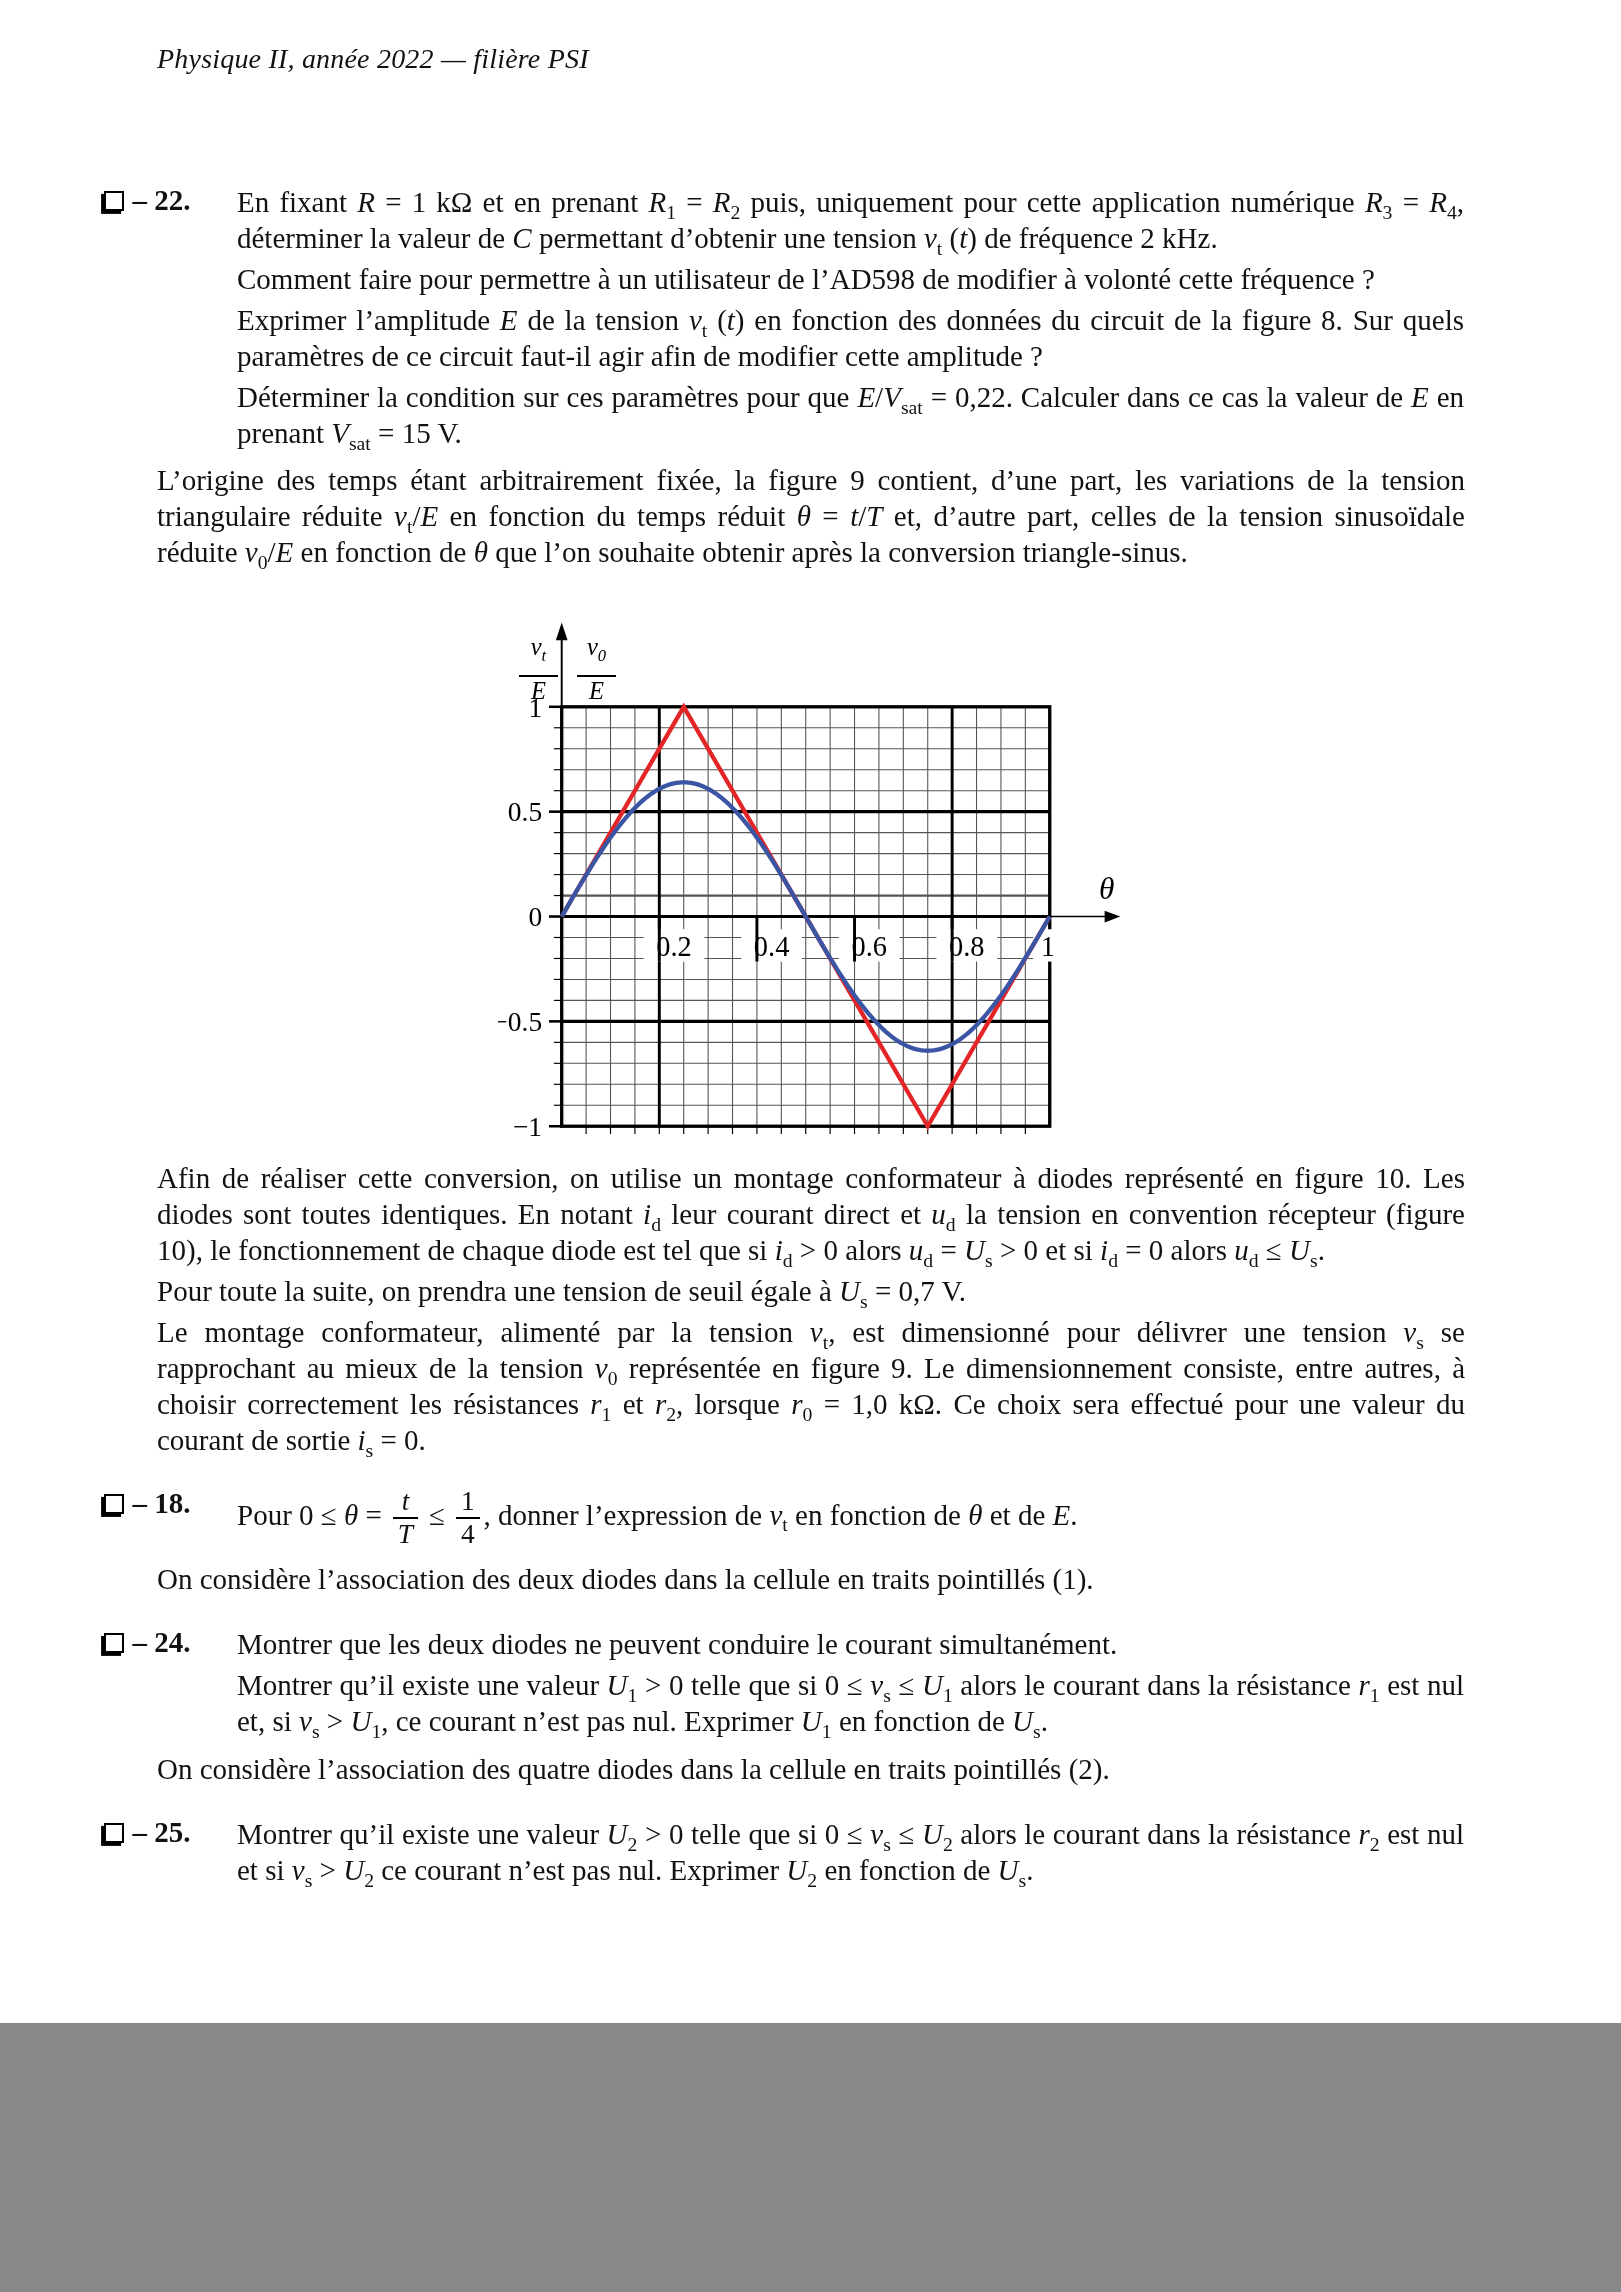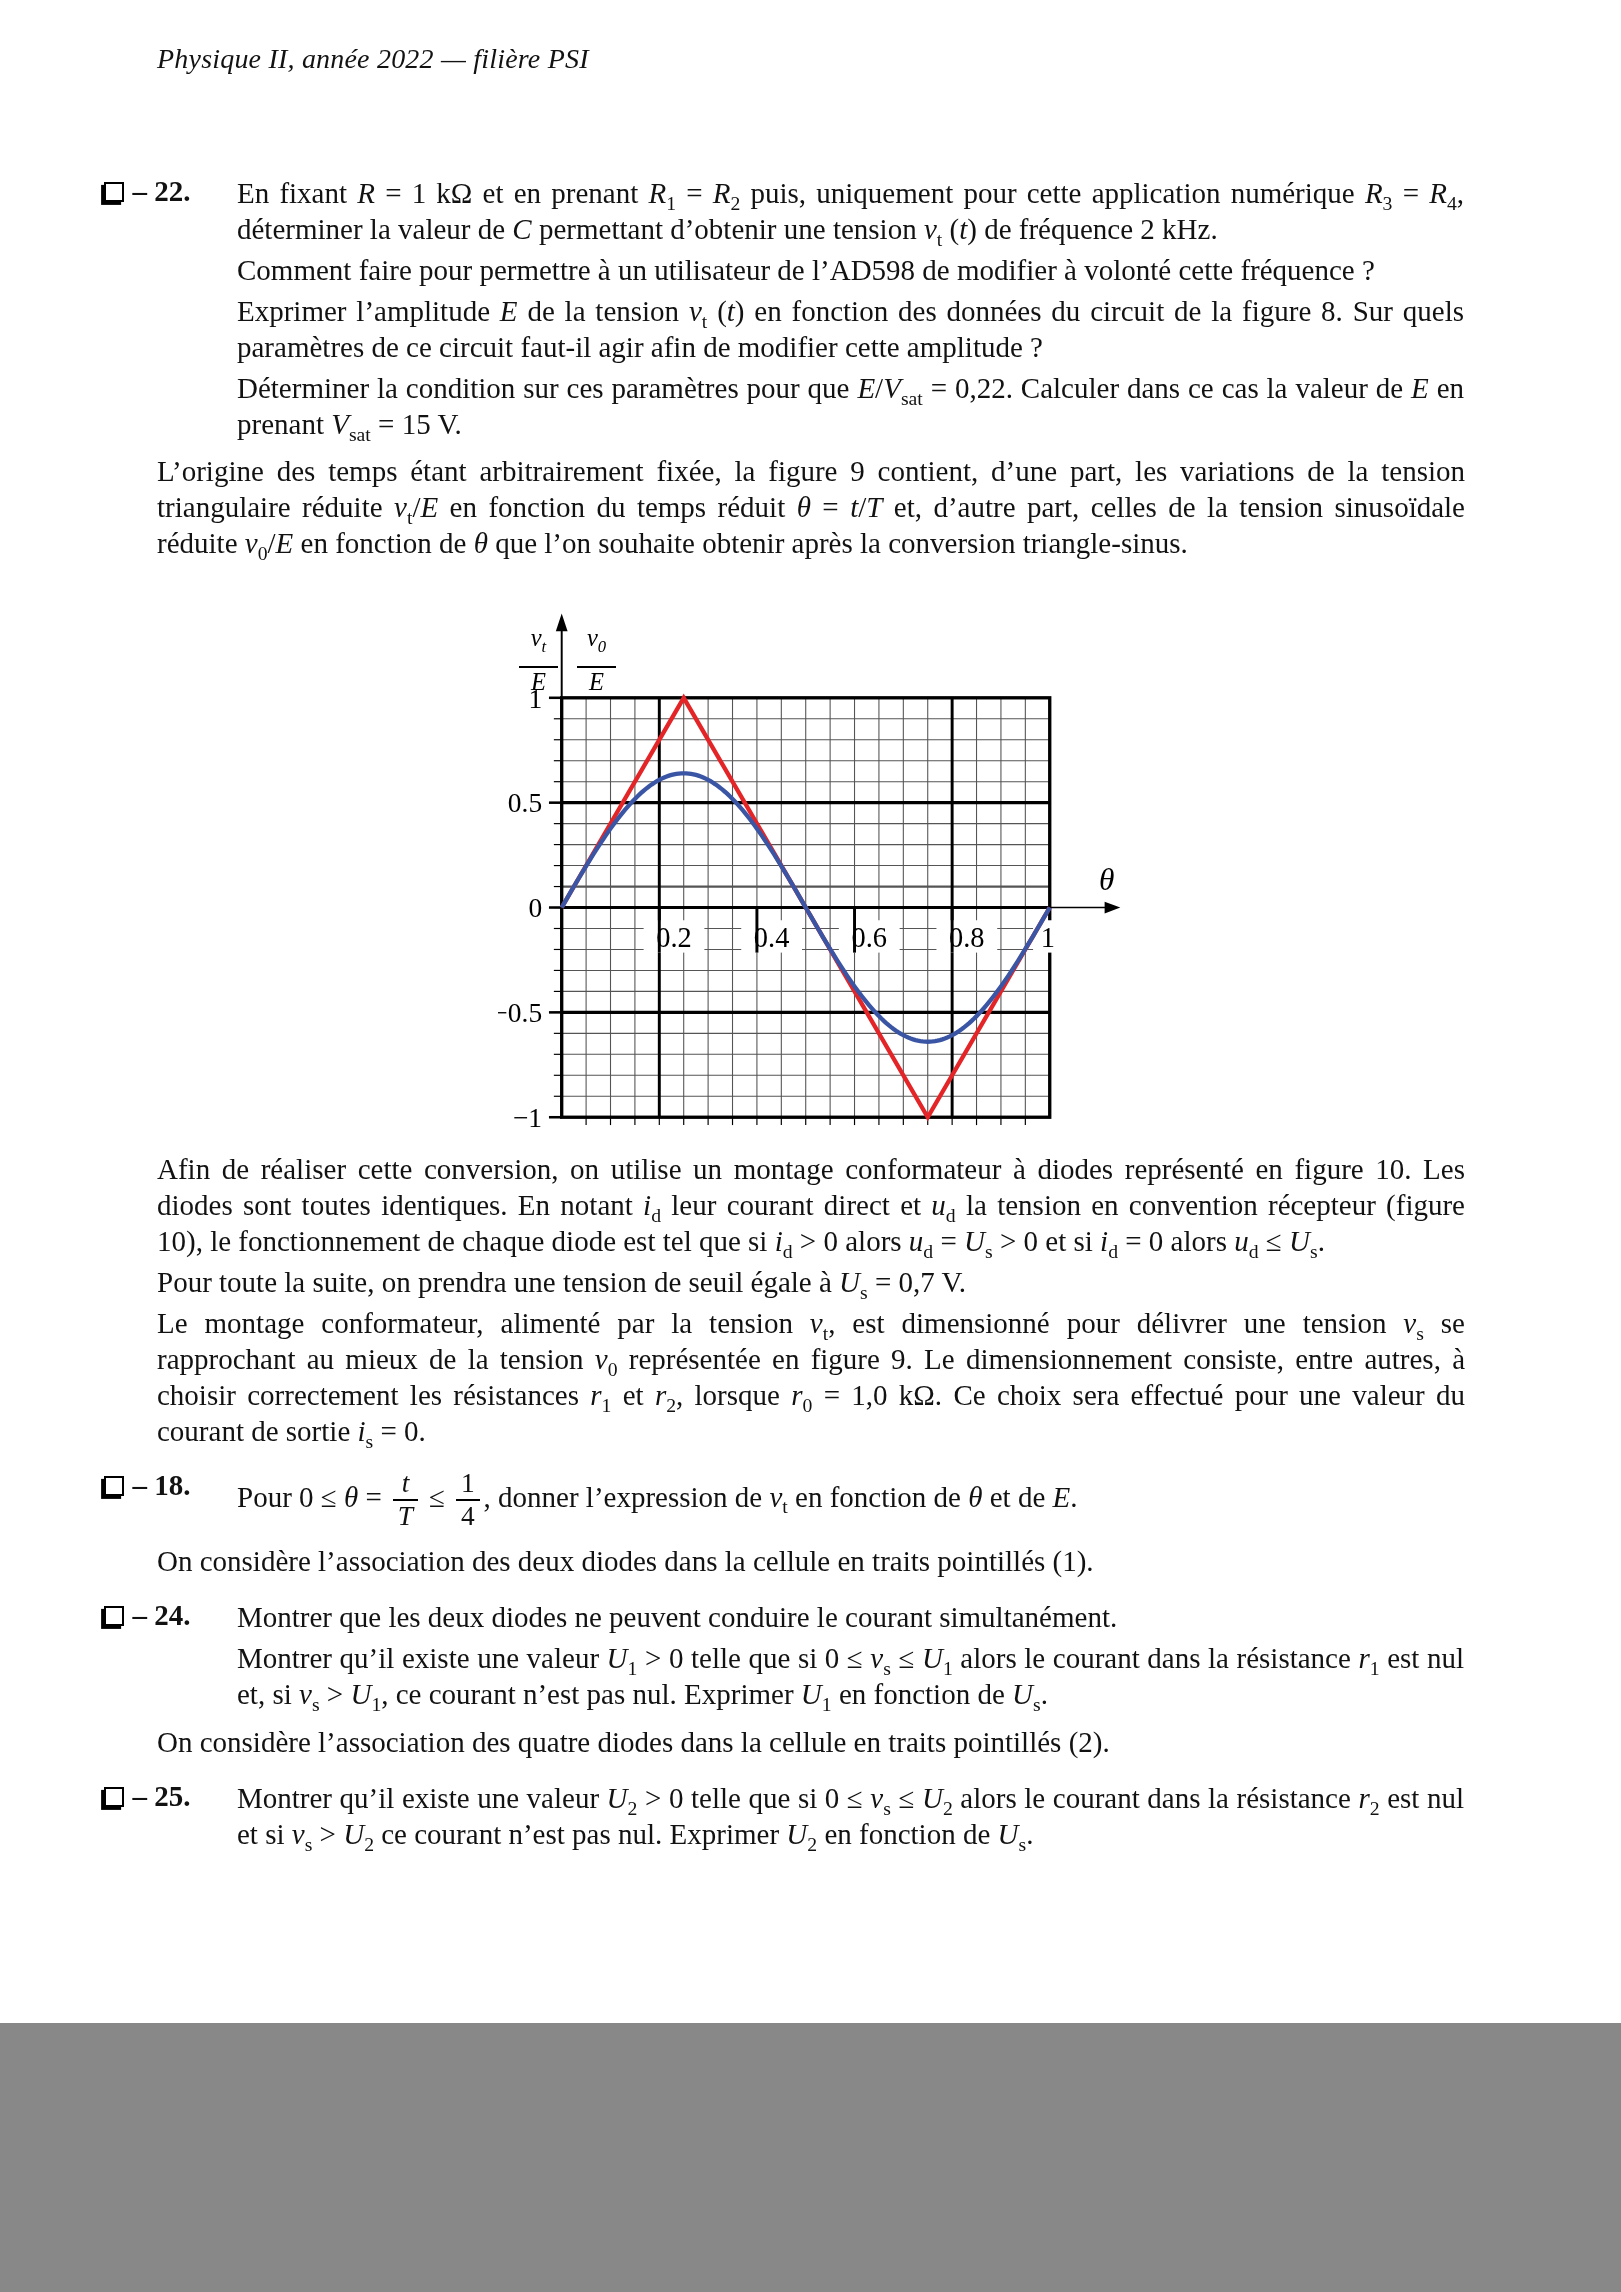--- a/index.html
+++ b/index.html
@@ -9,21 +9,21 @@
     overflow:hidden;margin:0 auto;
   }
   .header{
     position:absolute;left:157px;top:43px;font-style:italic;font-size:28px;
     letter-spacing:0.2px;
   }
   .bodycol{position:absolute;left:157px;top:155px;width:1308px;}
   .block p{margin:0;text-align:justify;font-size:29px;line-height:36px;}
   .block p + p{margin-top:4.9px;}
   .paragraph{margin-top:11.8px;}
-  .question{position:relative;margin-left:80px;width:1227px;margin-top:20px;}
+  .question{position:relative;margin-left:80px;width:1227px;margin-top:29px;}
   .qlabel{
     position:absolute;left:-133px;top:0;font-weight:bold;font-size:29px;
     white-space:nowrap;
   }
   .qbox{
     display:inline-block;width:15.7px;height:15.7px;border:2.9px solid #000;
     box-shadow:-2.9px 2.9px 0 0 #000;margin-right:8.8px;background:#fff;
     vertical-align:-1px;
   }
   sub{font-size:0.68em;line-height:0;}

